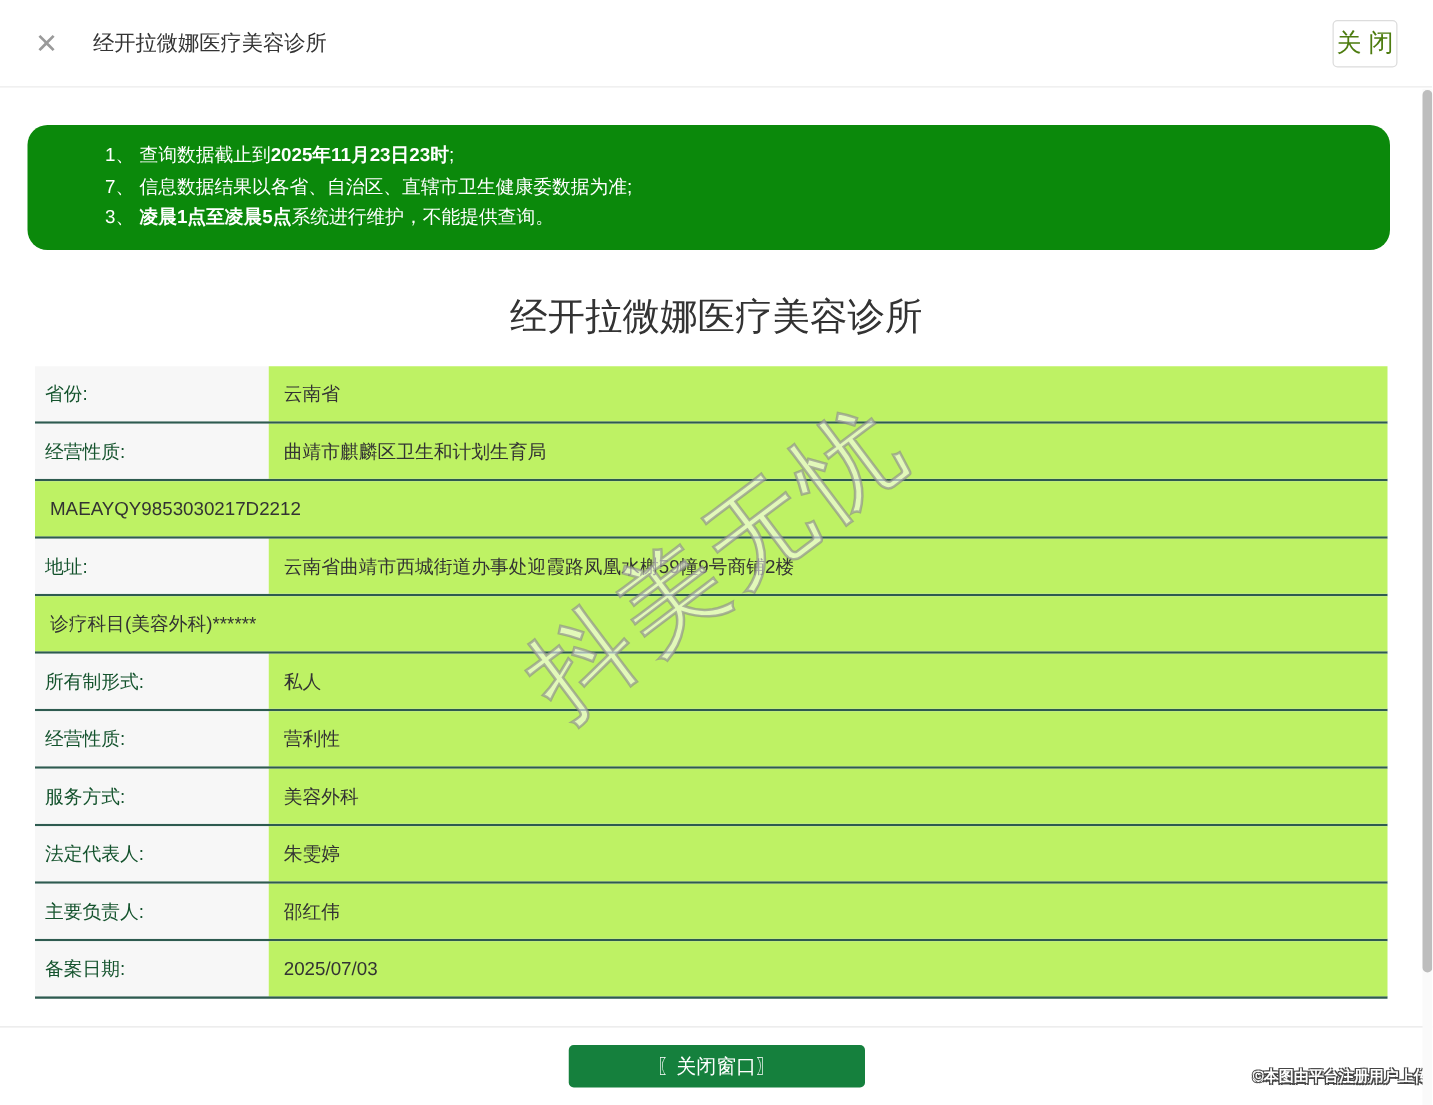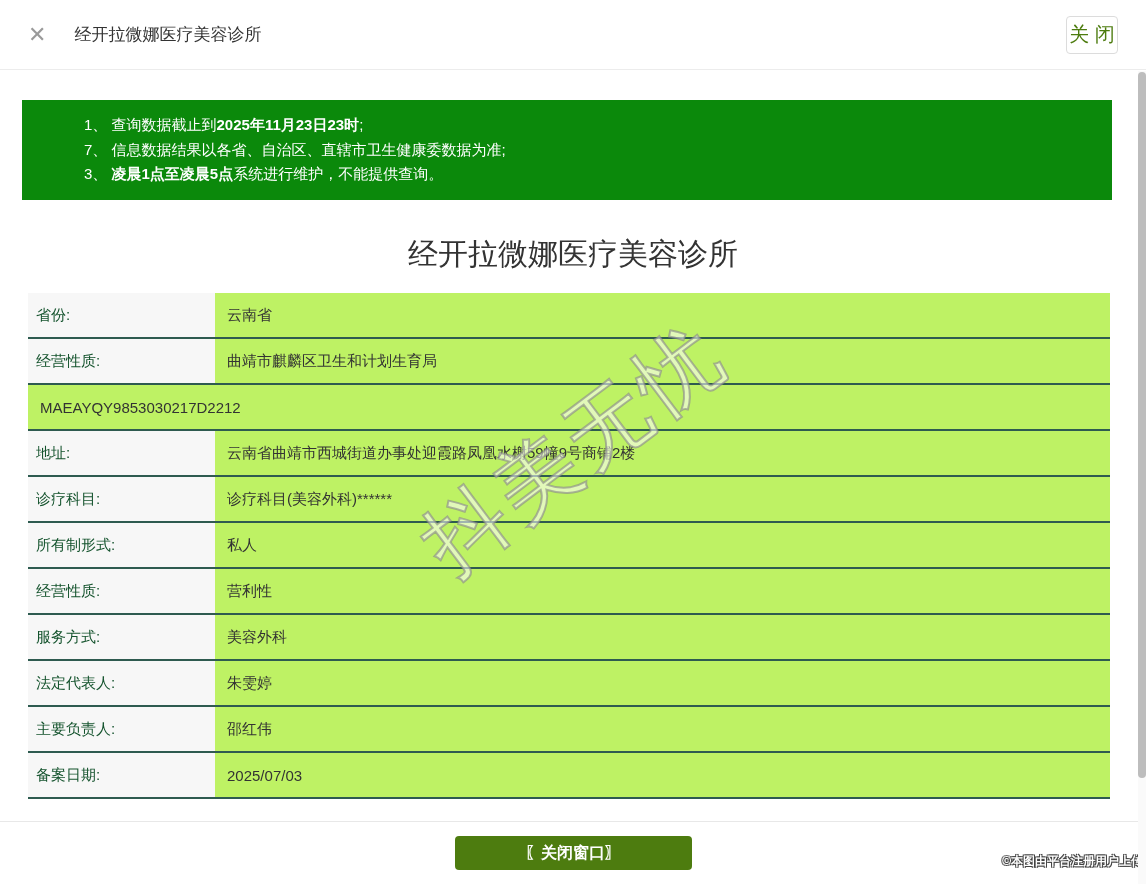--- a/index.html
+++ b/index.html
@@ -44,21 +44,21 @@
     font-size: 20px;
     color: #4d7c0f;
     cursor: pointer;
     font-family: inherit;
   }
 
   
   .notice {
     margin: 30px 34px 0 22px;
     height: 100px;
-    border-radius: 0;
+    border-radius: 16px;
     color: #fff;
     font-size: 15px;
     padding: 13px 20px 13px 62px;
     line-height: 24.5px;
   }
   .notice b { font-weight: bold; }
 
   
   .main-title {
     margin-top: 32px;
@@ -200,21 +200,20 @@
       <div class="value">曲靖市麒麟区卫生和计划生育局</div>
     </div>
     <div class="row">
       <div class="value">MAEAYQY9853030217D2212</div>
     </div>
     <div class="row">
       <div class="label">地址:</div>
       <div class="value">云南省曲靖市西城街道办事处迎霞路凤凰水榭59幢9号商铺2楼</div>
     </div>
     <div class="row">
-      <div class="label">诊疗科目:</div>
       <div class="value">诊疗科目(美容外科)******</div>
     </div>
     <div class="row">
       <div class="label">所有制形式:</div>
       <div class="value">私人</div>
     </div>
     <div class="row">
       <div class="label">经营性质:</div>
       <div class="value">营利性</div>
     </div>
@@ -231,21 +230,21 @@
       <div class="value">邵红伟</div>
     </div>
     <div class="row">
       <div class="label">备案日期:</div>
       <div class="value">2025/07/03</div>
     </div>
   </div>
 
   <div class="footer-divider"></div>
   <div class="footer">
-    <button class="close-window-btn" style="background: #4d7c0f; font-weight: bold;">〖关闭窗口〗</button>
+    <button class="close-window-btn" style="background: #15803d;">〖关闭窗口〗</button>
   </div>
 
   <div class="watermark">抖美无忧</div>
 
   <div class="credit">©本图由平台注册用户上传</div>
 
   <div class="scrollbar-track"></div>
   <div class="scrollbar-thumb"></div>
 
 </div>

